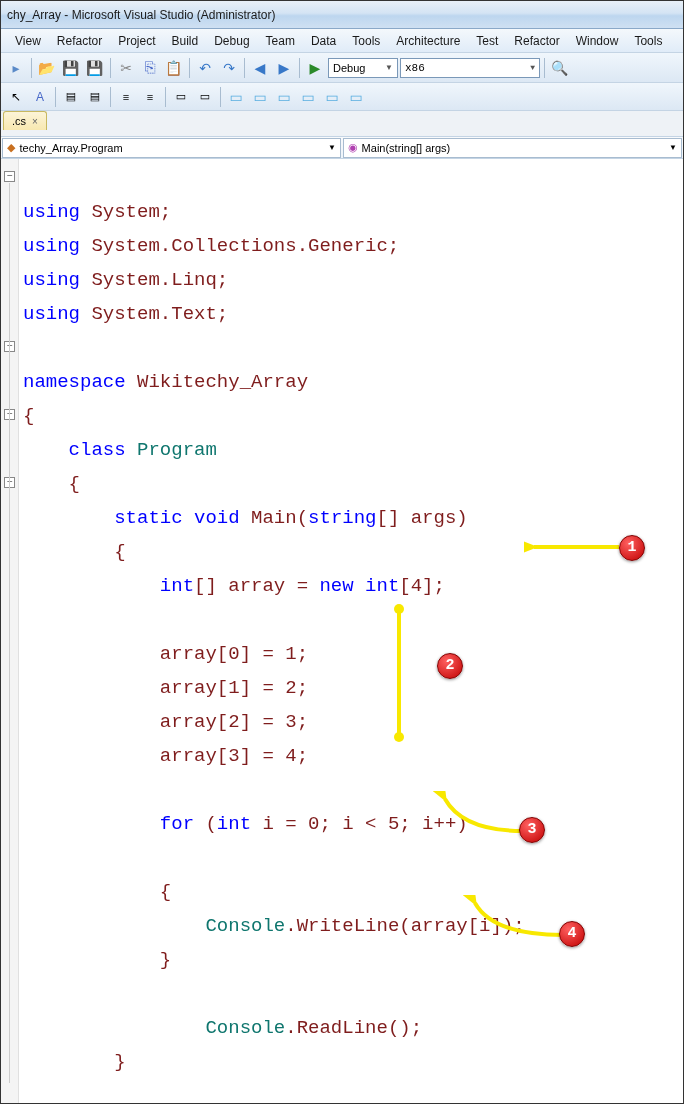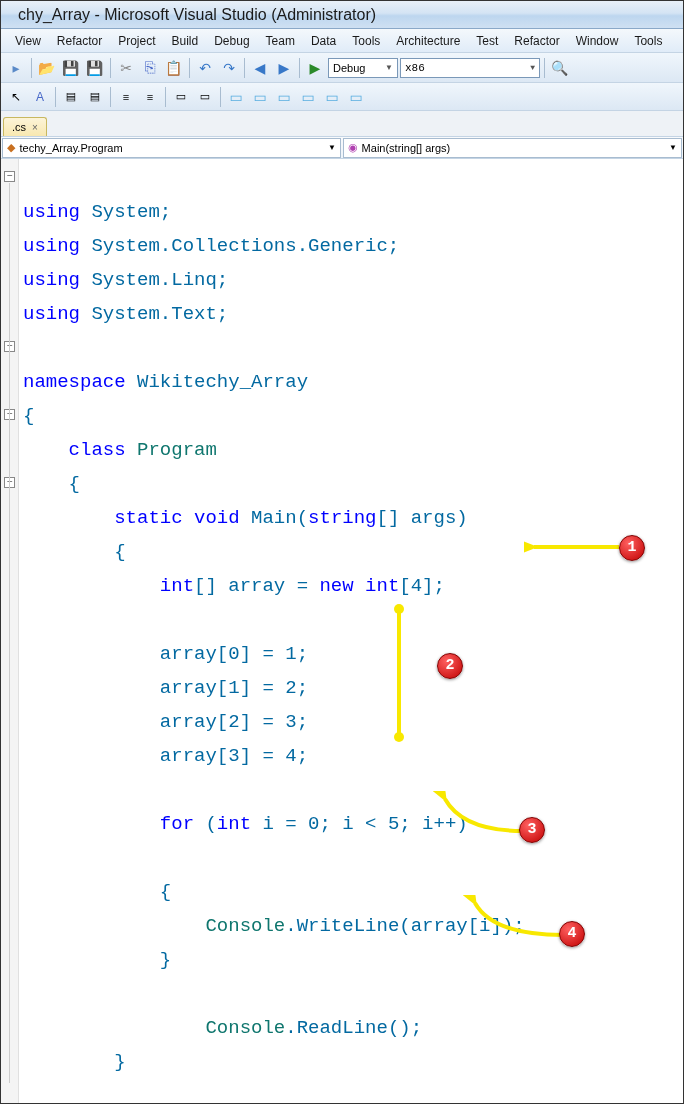--- a/index.html
+++ b/index.html
@@ -13,21 +13,21 @@
   border: 1px solid #333;
 }
 .titlebar {
   background: linear-gradient(to bottom, #e8f0f8, #d4e4f4 45%, #bdd6ef 55%, #cfe0f2);
   height: 28px;
   display: flex;
   align-items: center;
   padding: 0 6px;
   border-bottom: 1px solid #8aa8c8;
 }
-.titlebar .title-text { font-size: 16px; color: #1a1a1a; margin-left: 11px; }
+.titlebar .title-text { font-size: 12px; color: #1a1a1a; }
 .menubar {
   background: linear-gradient(to bottom, #f4f8fc, #e0ecf8);
   height: 24px;
   display: flex;
   align-items: center;
   padding: 0 6px;
   border-bottom: 1px solid #c4d4e4;
 }
 .menubar .menu-item {
   padding: 2px 8px;
@@ -72,21 +72,21 @@
   display: flex;
   align-items: center;
   padding: 0 4px;
   gap: 2px;
   border-bottom: 1px solid #c4d4e4;
 }
 .tabstrip {
   background: #eef2f6;
   height: 26px;
   display: flex;
-  align-items: flex-end;
+  align-items: flex-start;
   padding: 0 2px;
   border-bottom: 1px solid #c4d4e4;
 }
 .doc-tab {
   background: linear-gradient(to bottom, #fcf4d8, #f8e8b0);
   border: 1px solid #c8b860;
   border-bottom: none;
   padding: 3px 8px;
   font-size: 11px;
   border-radius: 3px 3px 0 0;
@@ -149,21 +149,21 @@
   background: #ccc;
 }
 .code-area {
   flex: 1;
   padding: 2px 4px;
   white-space: pre;
   position: relative;
 }
 .kw { color: #0000ff; }
 .type { color: #0f766e; }
-.plain { color: #0369a1; }
+.plain { color: #7f1d1d; }
 .callout {
   position: absolute;
   width: 26px;
   height: 26px;
   border-radius: 50%;
   background: radial-gradient(circle at 35% 30%, #ff6060, #c00000);
   color: #fff;
   font-weight: bold;
   font-size: 15px;
   display: flex;

